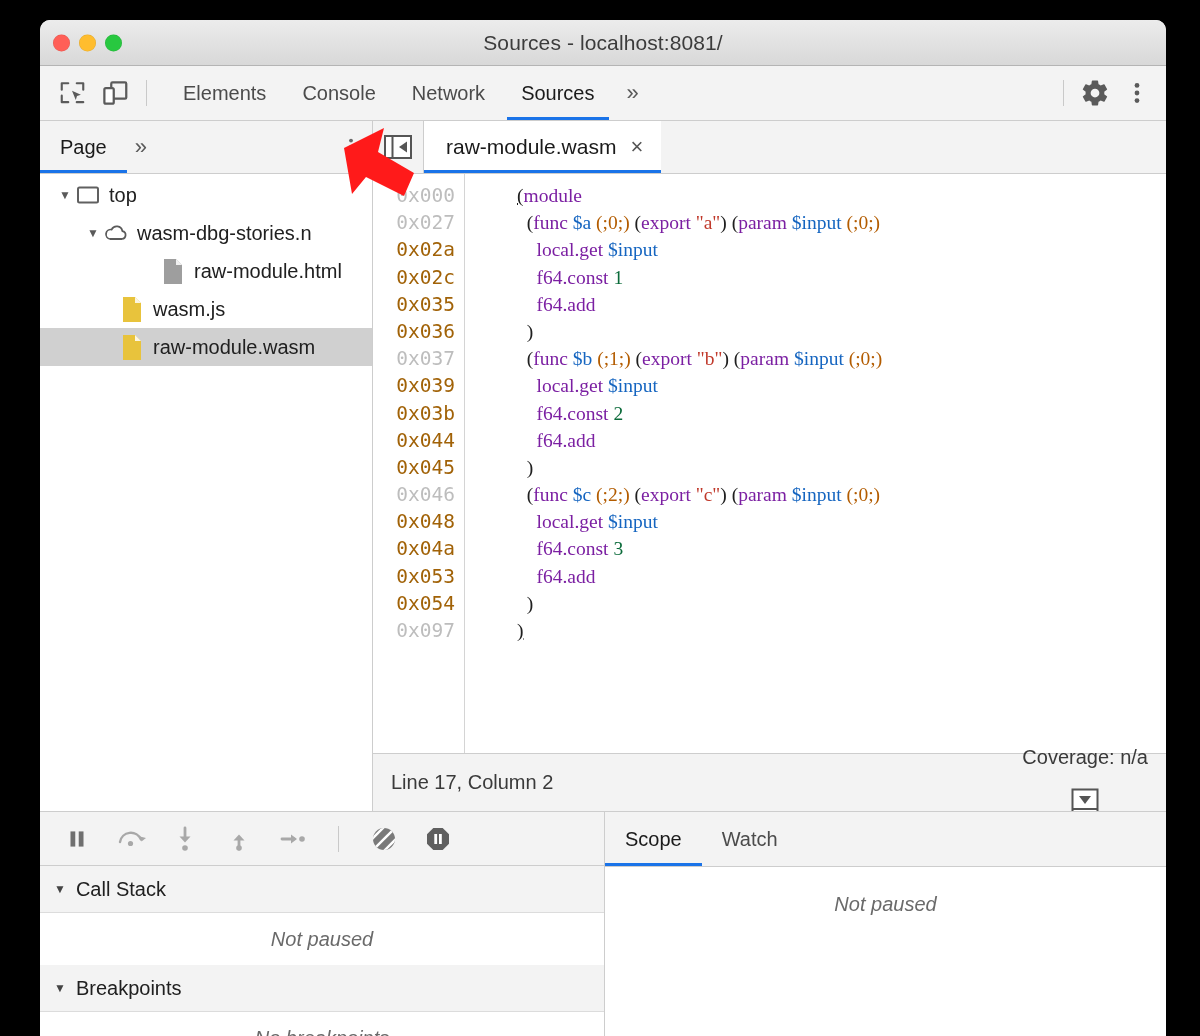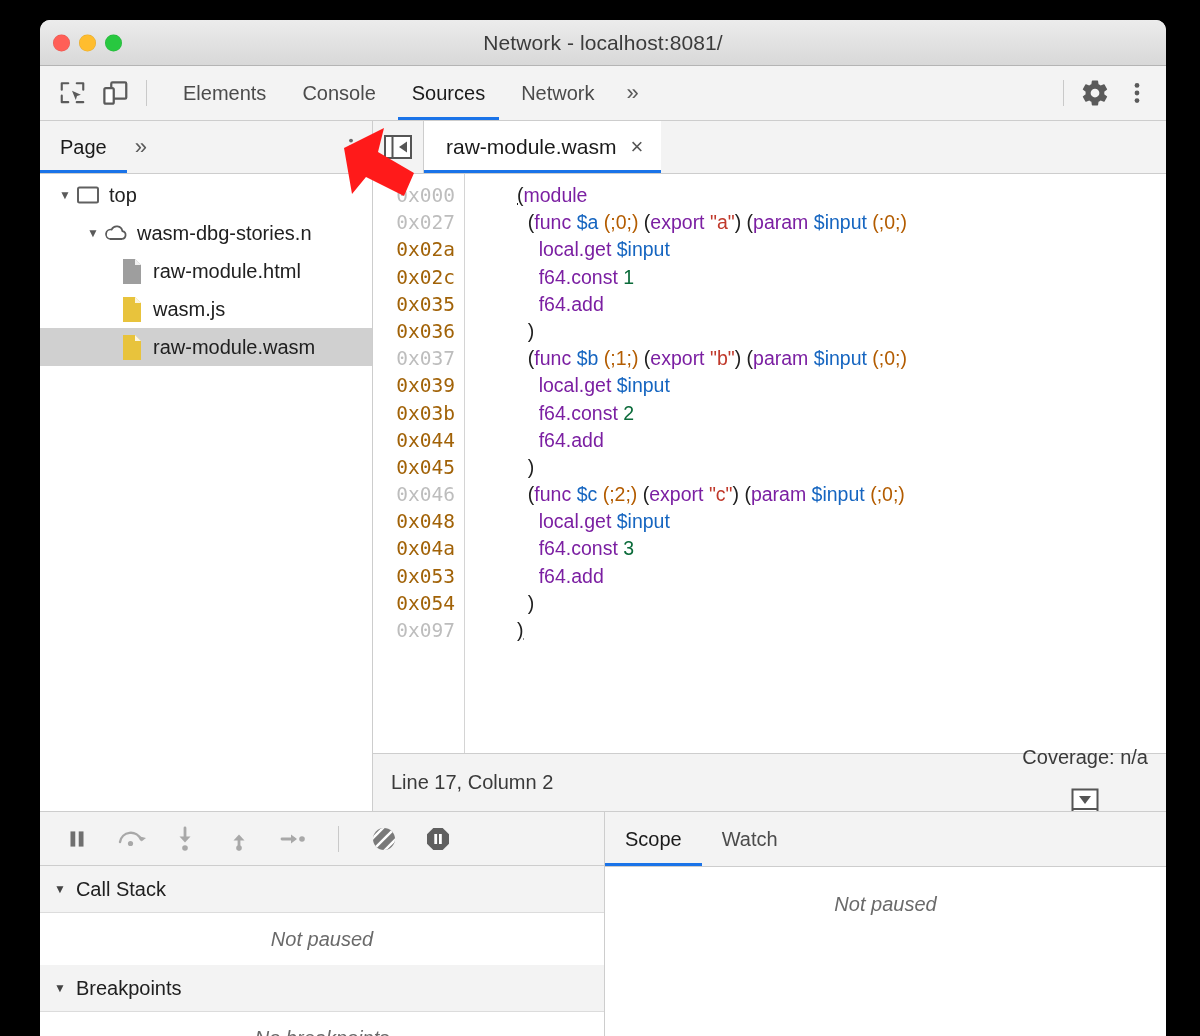--- a/index.html
+++ b/index.html
@@ -287,21 +287,21 @@
   .code {
     flex: 1;
     padding-top: 8px;
     padding-left: 12px;
     overflow: hidden;
     min-width: 0;
   }
   .code .cl {
     height: 27.2px;
     line-height: 27.2px;
-    font-family: Liberation Sans, sans-serif;
+    font-family: Liberation Serif, serif;
     font-size: 19.5px;
     color: #202020;
     white-space: pre;
   }
   .tok-kw    { color: #7b1fa2; }        
   .tok-var   { color: #1565c0; }        
   .tok-cmt   { color: #b35c00; }        
   .tok-str   { color: #c0392b; }        
   .tok-num   { color: #0b6b3a; }        
   .tok-pln   { color: #202020; }
@@ -449,21 +449,21 @@
 
 <div id="root">
   <div class="window">
 
     <div class="titlebar">
       <div class="traffic">
         <div class="light red"></div>
         <div class="light yellow"></div>
         <div class="light green"></div>
       </div>
-      <div class="window-title">Network - localhost:8081/</div>
+      <div class="window-title">Sources - localhost:8081/</div>
     </div>
 
     <div class="dt-toolbar">
 
       <div class="tool-btn">
         <span>
           <svg width="30" height="30" viewBox="0 0 24 24">
             <path d="M3 4.2h5.2M3 4.2v5.2M20.2 4.2H15M20.2 4.2v5.2M3 19.3v-5.2M3 19.3h5.2M20.2 19.3H15" fill="none" stroke="#5a5a5a" stroke-width="1.7" stroke-linecap="round"></path>
             <path d="M11.2 10.1l7.1 3.3-3.1 1-1 3.1z" fill="#5a5a5a"></path>
           </svg>
@@ -477,22 +477,22 @@
             <rect x="3.5" y="8" width="7.5" height="12.5" rx="1.2" fill="#fff" stroke="#5a5a5a" stroke-width="1.8"></rect>
           </svg>
         </span>
       </div>
 
       <div class="vdiv"></div>
 
       <div class="panel-tabs">
         <div class="panel-tab">Elements</div>
         <div class="panel-tab">Console</div>
+        <div class="panel-tab">Network</div>
         <div class="panel-tab active">Sources</div>
-        <div class="panel-tab">Network</div>
         <div class="panel-tab more">»</div>
       </div>
 
       <div class="toolbar-right">
         <div class="vdiv"></div>
         <div class="tool-btn">
           <span>
             <svg width="30" height="30" viewBox="0 0 24 24">
               <path fill="#5a5a5a" d="M19.4 13c.04-.32.06-.65.06-.99s-.02-.67-.07-.99l2.11-1.63a.5.5 0 0 0 .12-.64l-2-3.46a.5.5 0 0 0-.6-.22l-2.49 1a7.3 7.3 0 0 0-1.7-.99l-.38-2.65a.49.49 0 0 0-.49-.42h-4a.49.49 0 0 0-.49.42l-.38 2.65c-.61.25-1.17.59-1.7.99l-2.49-1a.5.5 0 0 0-.6.22l-2 3.46a.5.5 0 0 0 .12.64L4.54 11c-.05.32-.08.66-.08.99s.03.67.08.99l-2.11 1.63a.5.5 0 0 0-.12.64l2 3.46c.12.22.38.3.6.22l2.49-1c.52.4 1.08.74 1.7.99l.38 2.65c.04.24.24.42.49.42h4c.25 0 .45-.18.49-.42l.38-2.65c.61-.25 1.18-.59 1.7-.99l2.49 1c.23.09.48 0 .6-.22l2-3.46a.5.5 0 0 0-.12-.64L19.4 13zM12 15.5A3.5 3.5 0 1 1 15.5 12 3.5 3.5 0 0 1 12 15.5z"></path>
             </svg>
@@ -542,21 +542,21 @@
           <div class="tree-row" style="padding-left:42px;">
             <span class="tw">▼</span>
             <span class="tree-icon">
               <svg width="26" height="20" viewBox="0 0 26 20">
                 <path d="M6.5 16.5h13a4.3 4.3 0 0 0 .4-8.5A6.2 6.2 0 0 0 8.2 6.3 4.6 4.6 0 0 0 6.5 16.5z" fill="#fff" stroke="#5a5a5a" stroke-width="1.9" stroke-linejoin="round"></path>
               </svg>
             </span>
             <span>wasm-dbg-stories.n</span>
           </div>
 
-          <div class="tree-row" style="padding-left:80px;">
+          <div class="tree-row" style="padding-left:80px;margin-left:41px;">
             <span class="tree-icon">
               <svg width="22" height="27" viewBox="0 0 22 27">
                 <path d="M2 1h12l6 6v19H2z" fill="#9e9e9e"></path>
                 <path d="M14 1v6h6z" fill="#ffffff" opacity="0.85"></path>
               </svg>
             </span>
             <span>raw-module.html</span>
           </div>
 
           <div class="tree-row" style="padding-left:80px;">

